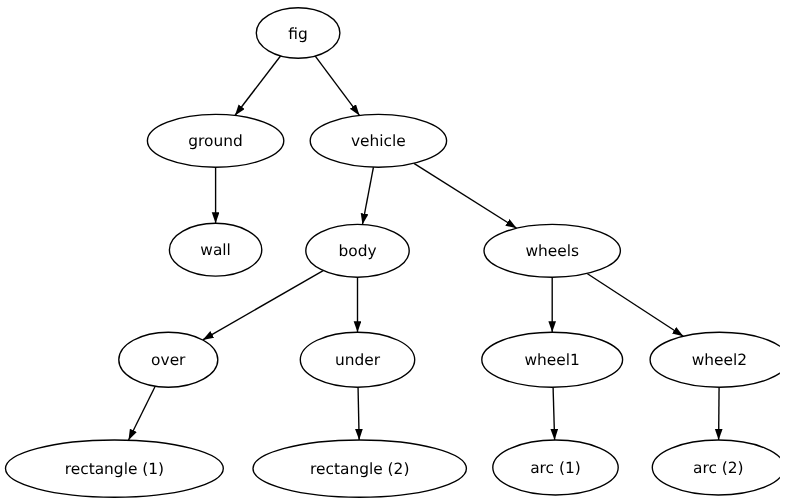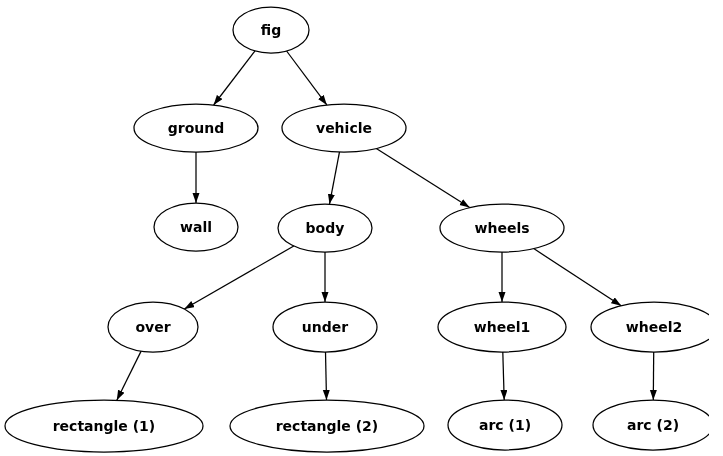--- a/index.html
+++ b/index.html
@@ -7,21 +7,20 @@
     padding: 0;
     background: #ffffff;
   }
   .canvas {
     position: relative;
     width: 709px;
     height: 456px;
     background: #ffffff;
     overflow: hidden;
     font-family: "DejaVu Sans", "Liberation Sans", sans-serif;
-    font-weight: bold;
   }
   svg text {
     font-family: "DejaVu Sans", "Liberation Sans", sans-serif;
     font-size: 14px;
   }
 </style>
 </head>
 <body>
 
 <div class="canvas">

